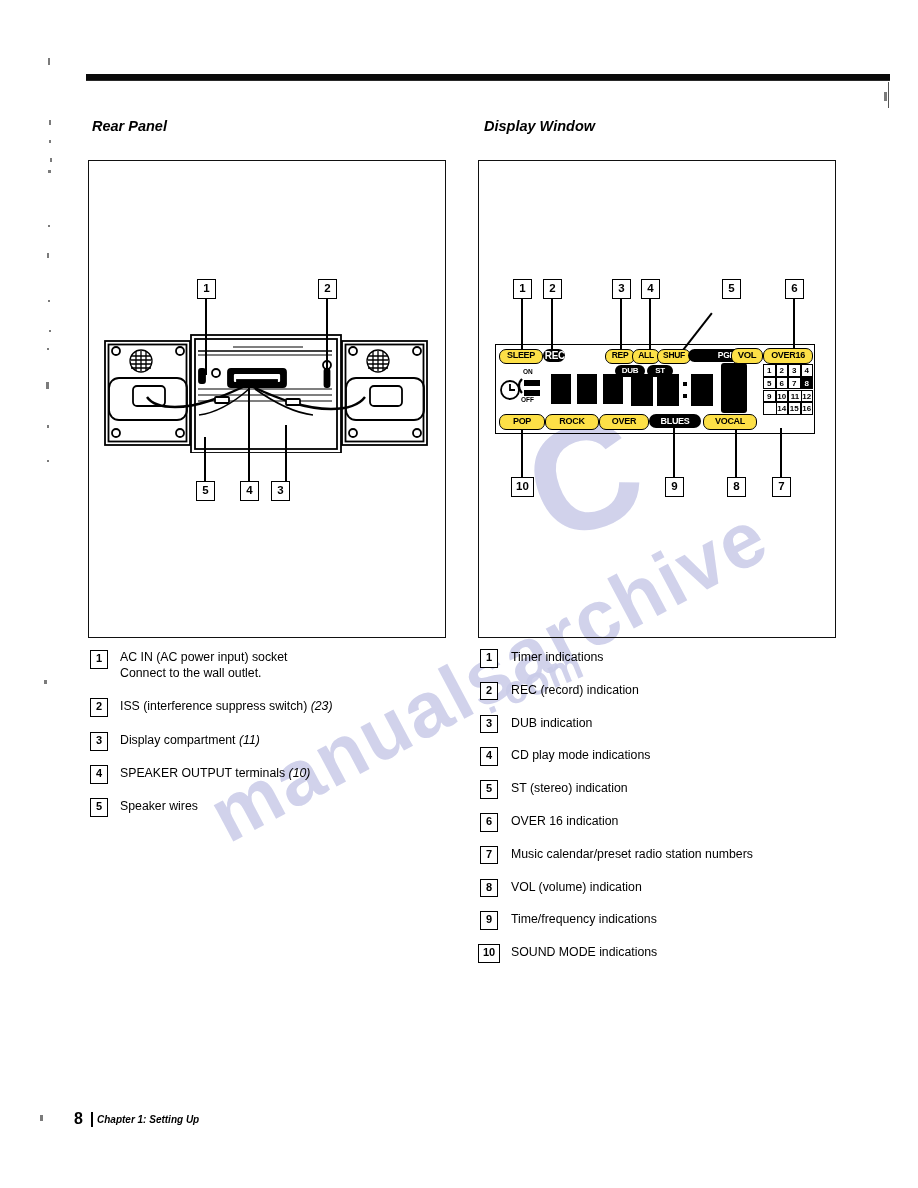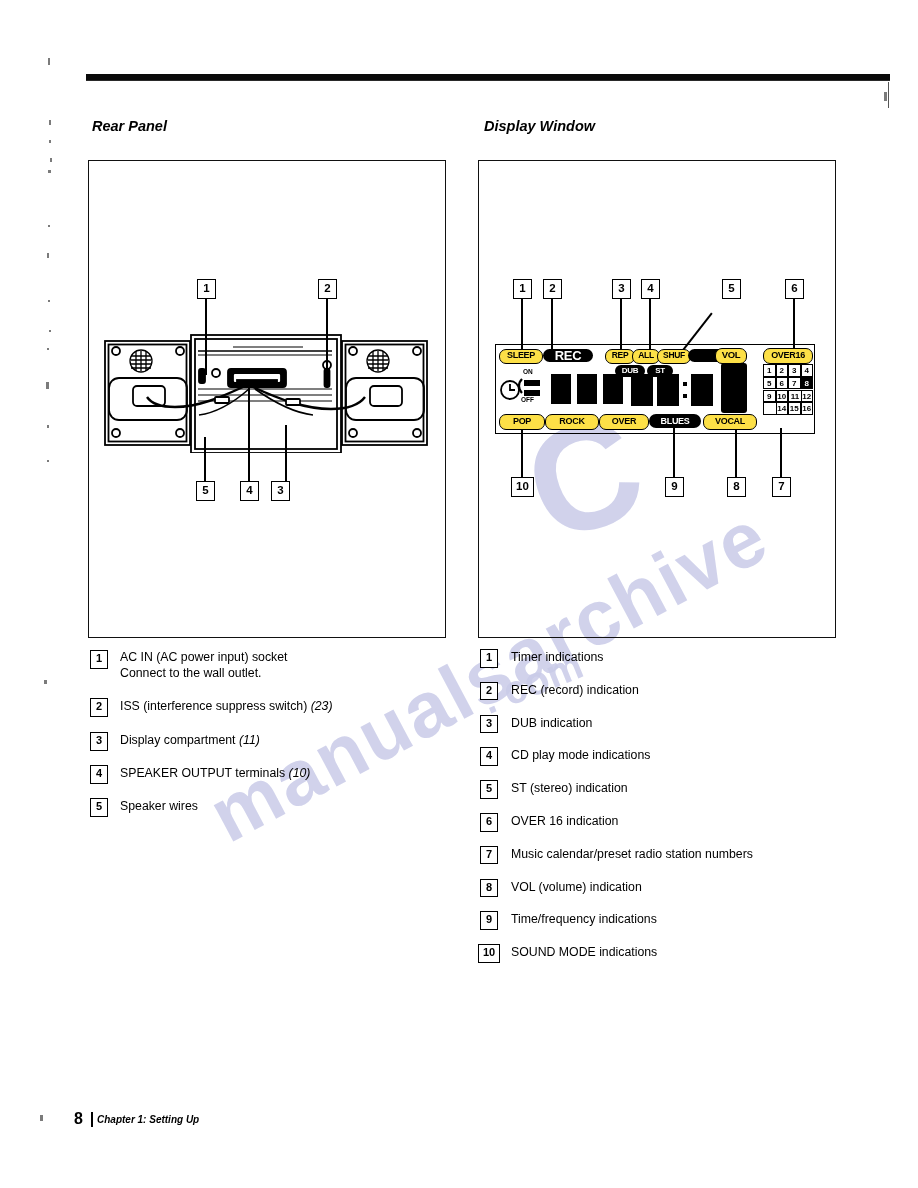--- a/index.html
+++ b/index.html
@@ -388,31 +388,31 @@
   <div class="callout" style="left:665px; top:477px;">9</div>
   <div class="lead" style="left:673px; top:428px; height:49px;"></div>
 
   <div class="callout wide" style="left:511px; top:477px;">10</div>
   <div class="lead" style="left:521px; top:428px; height:49px;"></div>
 
   <div id="disp-art">
     <div class="lcd-outline"></div>
 
     <div class="pill inv" style="left:4px; top:5px; width:42px; height:13px; font-size:9px; line-height:11px;">SLEEP</div>
-    <div class="pill" style="left:48px; top:5px; width:50px; height:13px; font-size:13px; line-height:13px;">REC</div>
+    <div class="pill" style="left:48px; top:5px; width:22px; height:13px; font-size:10px; line-height:13px;text-align:right;">REC</div>
 
     <div class="pill inv" style="left:110px; top:5px; width:28px; height:13px; font-size:8.5px; line-height:11px;">REP</div>
     <div class="pill inv" style="left:137px; top:5px; width:26px; height:13px; font-size:8.5px; line-height:11px;">ALL</div>
     <div class="pill inv" style="left:162px; top:5px; width:32px; height:13px; font-size:8.5px; line-height:11px;">SHUF</div>
     <div class="pill" style="left:193px; top:5px; width:30px; height:13px; font-size:8.5px; line-height:13px;padding-left:24px;">PGM</div>
 
     <div class="pill" style="left:120px; top:21px; width:30px; height:12px; font-size:8px; line-height:12px;">DUB</div>
     <div class="pill" style="left:152px; top:21px; width:26px; height:12px; font-size:8px; line-height:12px;">ST</div>
 
-    <div class="pill inv" style="left:220px; top:4px; width:30px; height:14px; font-size:9.5px; line-height:12px;">VOL</div>
+    <div class="pill inv" style="left:236px; top:4px; width:30px; height:14px; font-size:9.5px; line-height:12px;">VOL</div>
     <div class="volbar" style="left:226px; top:19px; width:26px; height:50px;"></div>
 
     <div class="pill inv" style="left:268px; top:4px; width:48px; height:14px; font-size:9px; line-height:12px;">OVER16</div>
 
     <svg style="position:absolute; left:5px; top:26px; width:46px; height:36px;" viewBox="0 0 46 36">
       <circle cx="10" cy="20" r="9" fill="none" stroke="#000" stroke-width="1.8"></circle>
       <path d="M10 14 v6 h5" fill="none" stroke="#000" stroke-width="1.8"></path>
       <path d="M24 10 h16 v6 h-16 z" fill="#000"></path>
       <path d="M24 20 h16 v6 h-16 z" fill="#000"></path>
       <path d="M22 9 c-4 4 -4 10 0 14" fill="none" stroke="#000" stroke-width="2.2"></path>

